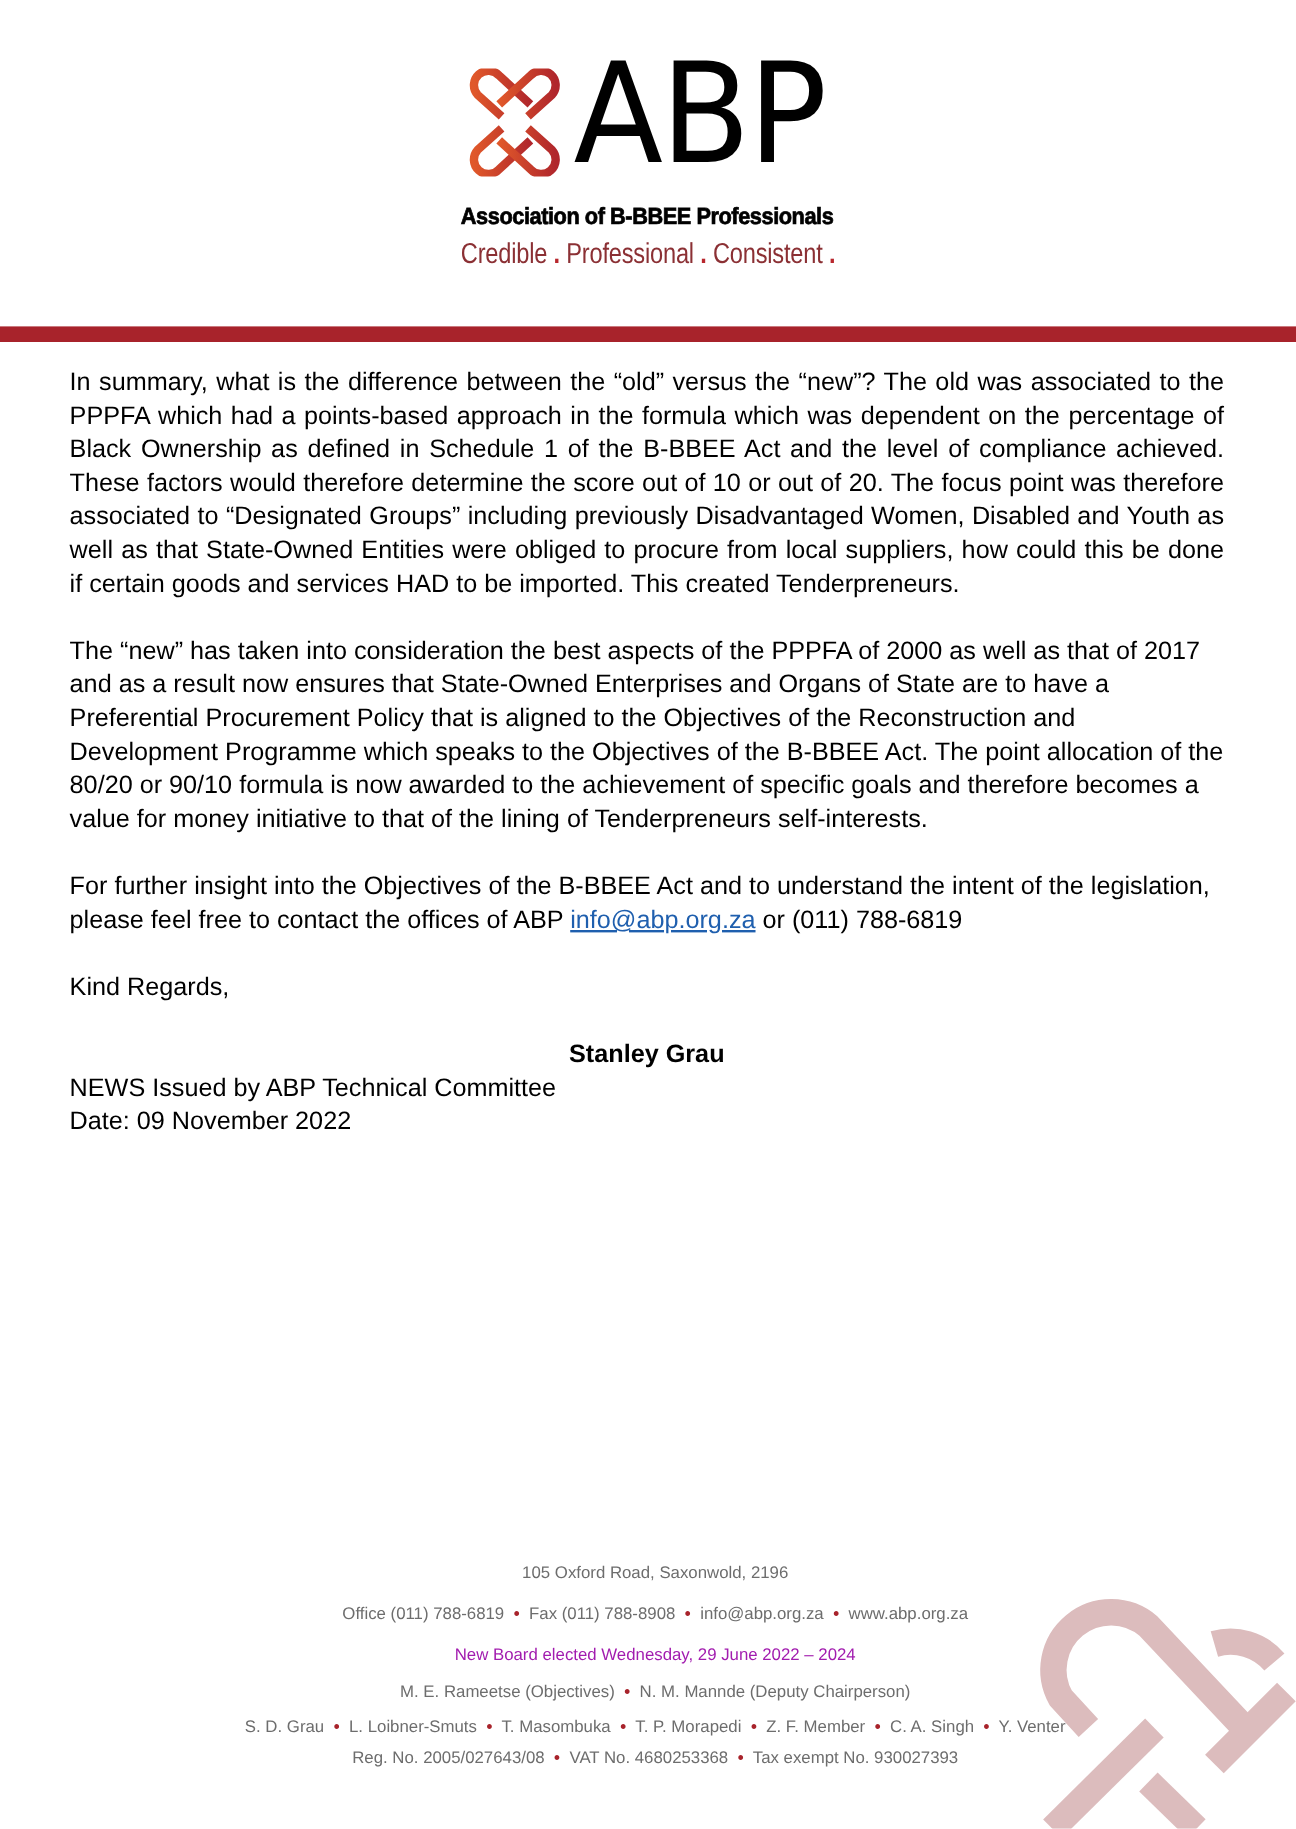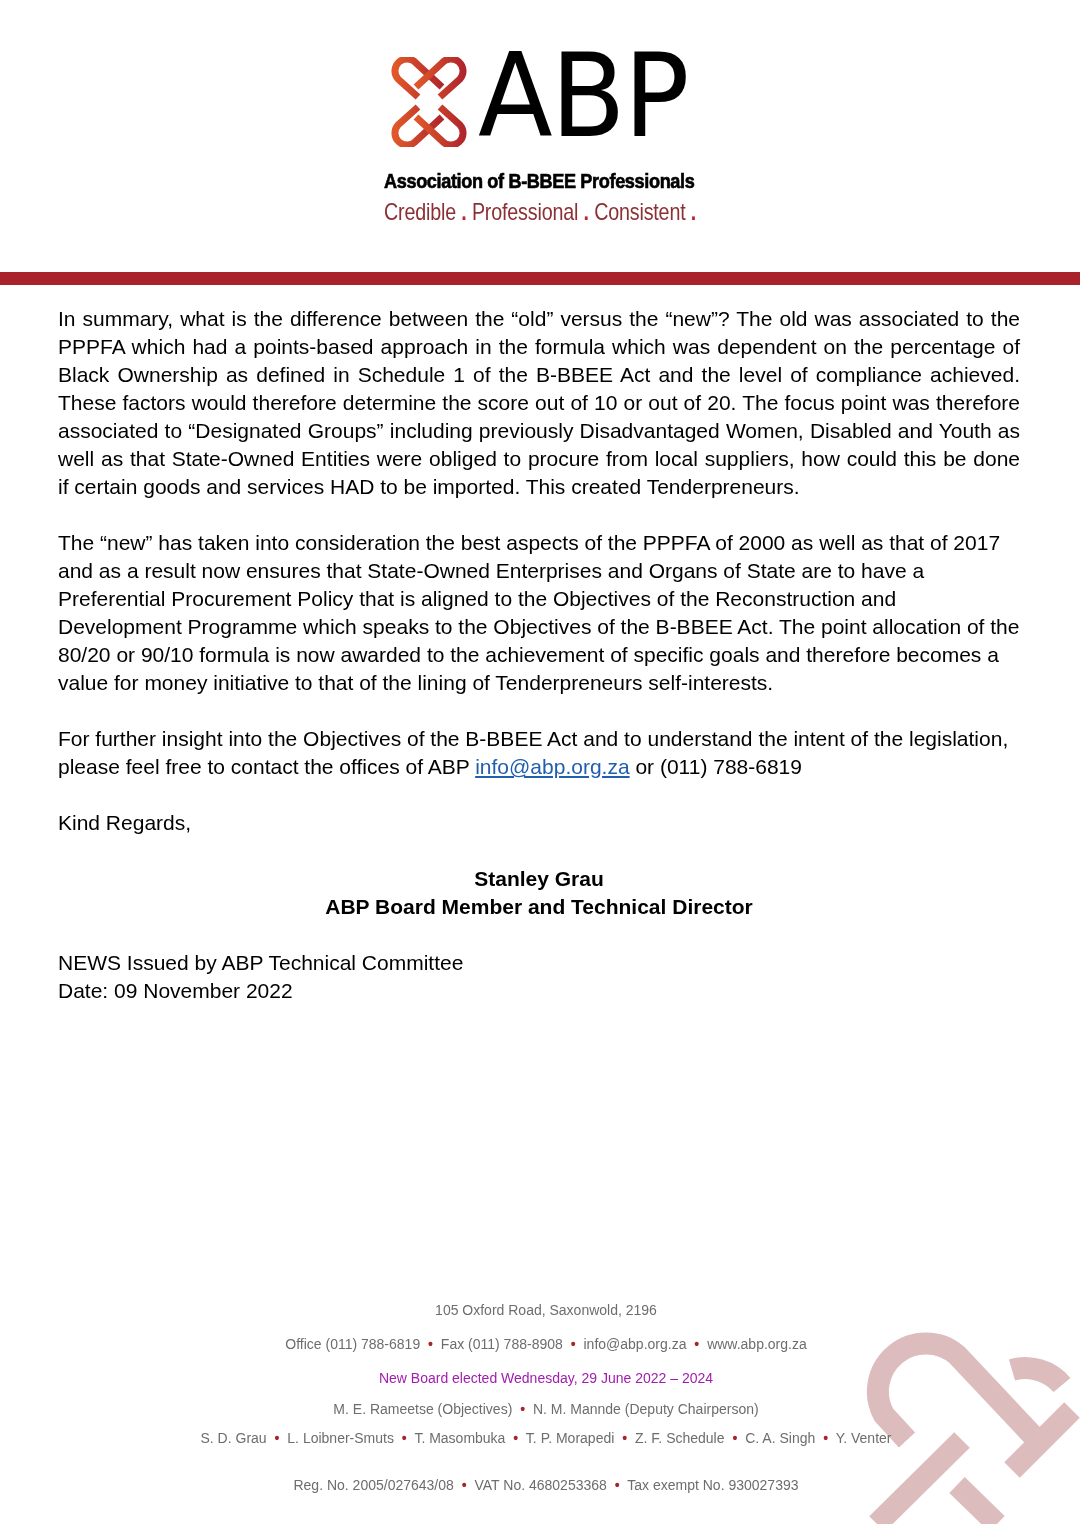--- a/index.html
+++ b/index.html
@@ -62,21 +62,20 @@
 </div>
 
 <div class="red-bar"></div>
 
 <div class="body">
   <p class="justify">In summary, what is the difference between the “old” versus the “new”? The old was associated to the PPPFA which had a points-based approach in the formula which was dependent on the percentage of Black Ownership as defined in Schedule 1 of the B-BBEE Act and the level of compliance achieved. These factors would therefore determine the score out of 10 or out of 20. The focus point was therefore associated to “Designated Groups” including previously Disadvantaged Women, Disabled and Youth as well as that State-Owned Entities were obliged to procure from local suppliers, how could this be done if certain goods and services HAD to be imported. This created Tenderpreneurs.</p>
   <p>The “new” has taken into consideration the best aspects of the PPPFA of 2000 as well as that of 2017 and as a result now ensures that State-Owned Enterprises and Organs of State are to have a Preferential Procurement Policy that is aligned to the Objectives of the Reconstruction and Development Programme which speaks to the Objectives of the B-BBEE Act. The point allocation of the 80/20 or 90/10 formula is now awarded to the achievement of specific goals and therefore becomes a value for money initiative to that of the lining of Tenderpreneurs self-interests.</p>
   <p><span>For further insight into the Objectives of the B-BBEE Act and to understand the intent of the legislation, please feel free to contact the offices of ABP </span><a>info@abp.org.za</a><span> or (011) 788-6819</span></p>
   <p>Kind Regards,</p>
   <p class="tight bold">Stanley Grau</p>
-  <p class="bold">ABP Board Member and Technical Director</p>
   <p class="tight">NEWS Issued by ABP Technical Committee</p>
   <p class="tight">Date: 09 November 2022</p>
 </div>
 
 <svg class="watermark" viewBox="0 0 218 194">
   <g fill="none" stroke="#dcbcbd" stroke-width="22" stroke-linecap="butt">
     <path d="M45 110 L22 85 A48 48 0 0 1 95 25 L175 110"></path>
     <path d="M200 55 A48 48 0 0 0 150 40"></path>
     <path d="M150 140 L210 80"></path>
     <path d="M15 194 L100 110"></path>
@@ -103,26 +102,26 @@
   </div>
   <div class="line" style="top:130px;">
     <span>S. D. Grau</span>
     <span class="sep">•</span>
     <span>L. Loibner-Smuts</span>
     <span class="sep">•</span>
     <span>T. Masombuka</span>
     <span class="sep">•</span>
     <span>T. P. Morapedi</span>
     <span class="sep">•</span>
-    <span>Z. F. Schedule</span>
+    <span>Z. F. Member</span>
     <span class="sep">•</span>
     <span>C. A. Singh</span>
     <span class="sep">•</span>
     <span>Y. Venter</span>
   </div>
-  <div class="line" style="top:177px;">
+  <div class="line" style="top:156px;">
     <span>Reg. No. 2005/027643/08</span>
     <span class="sep">•</span>
     <span>VAT No. 4680253368</span>
     <span class="sep">•</span>
     <span>Tax exempt No. 930027393</span>
   </div>
 </div>
 
 </body></html>

